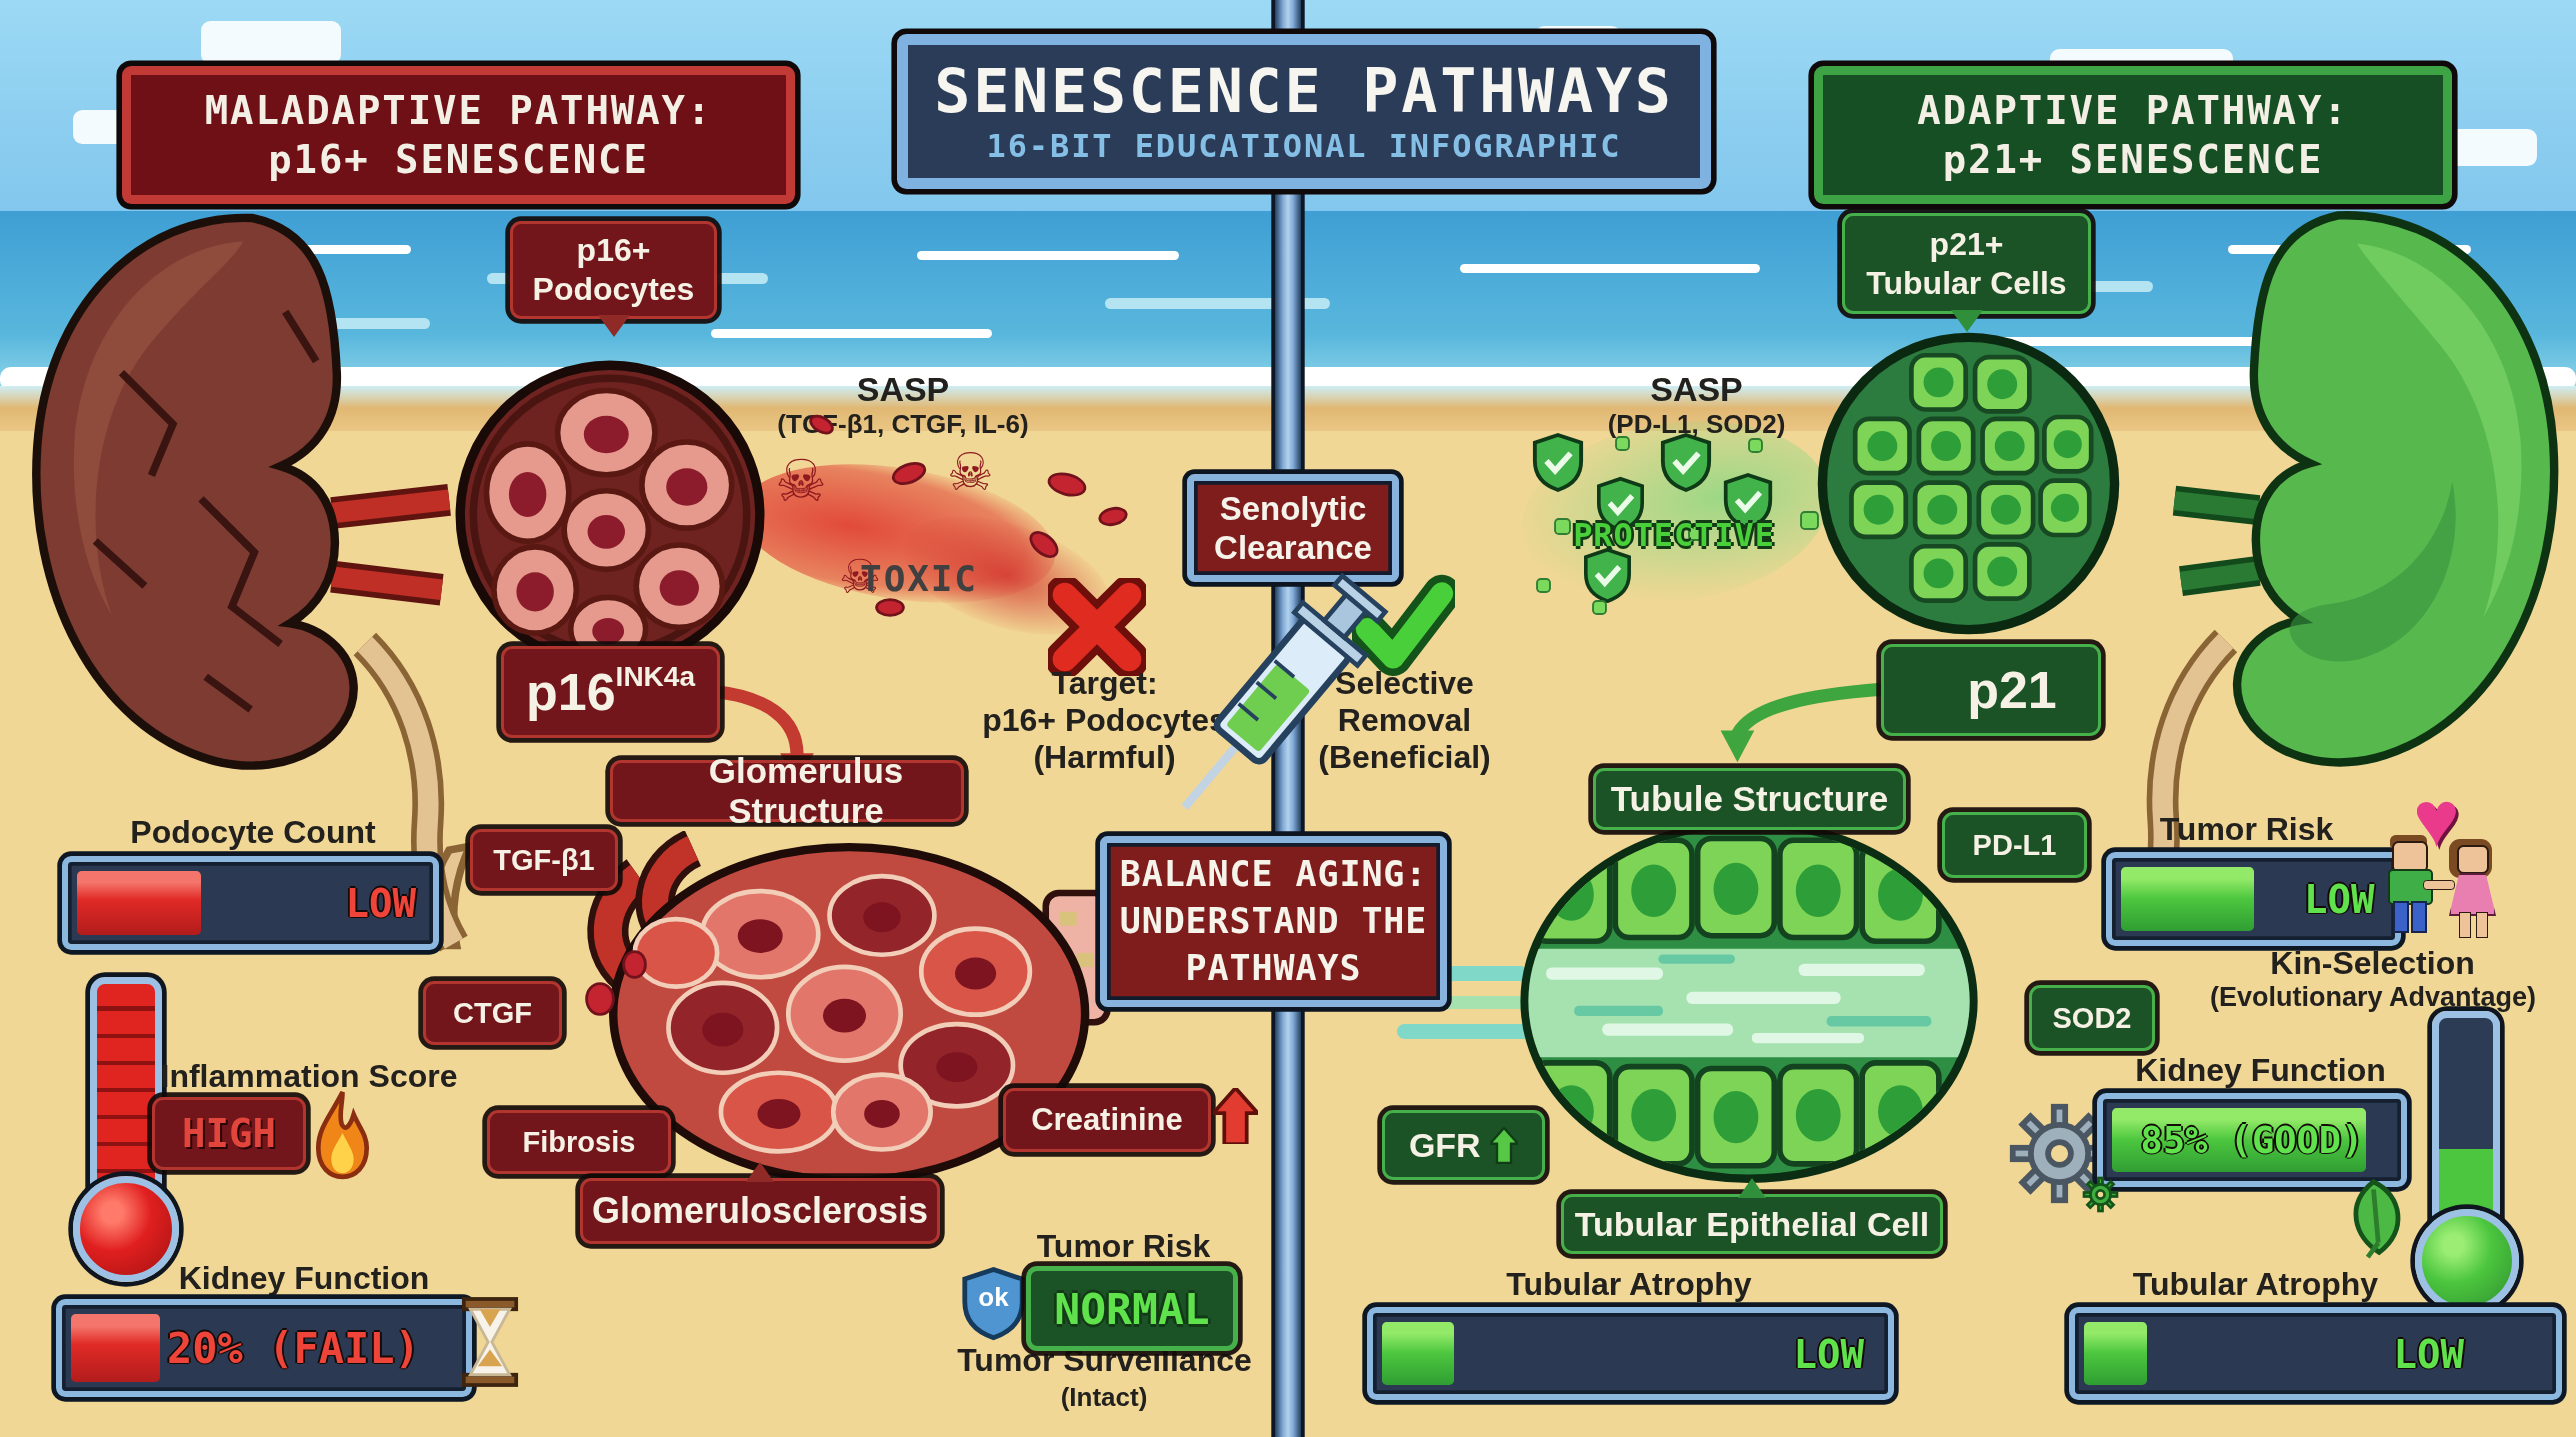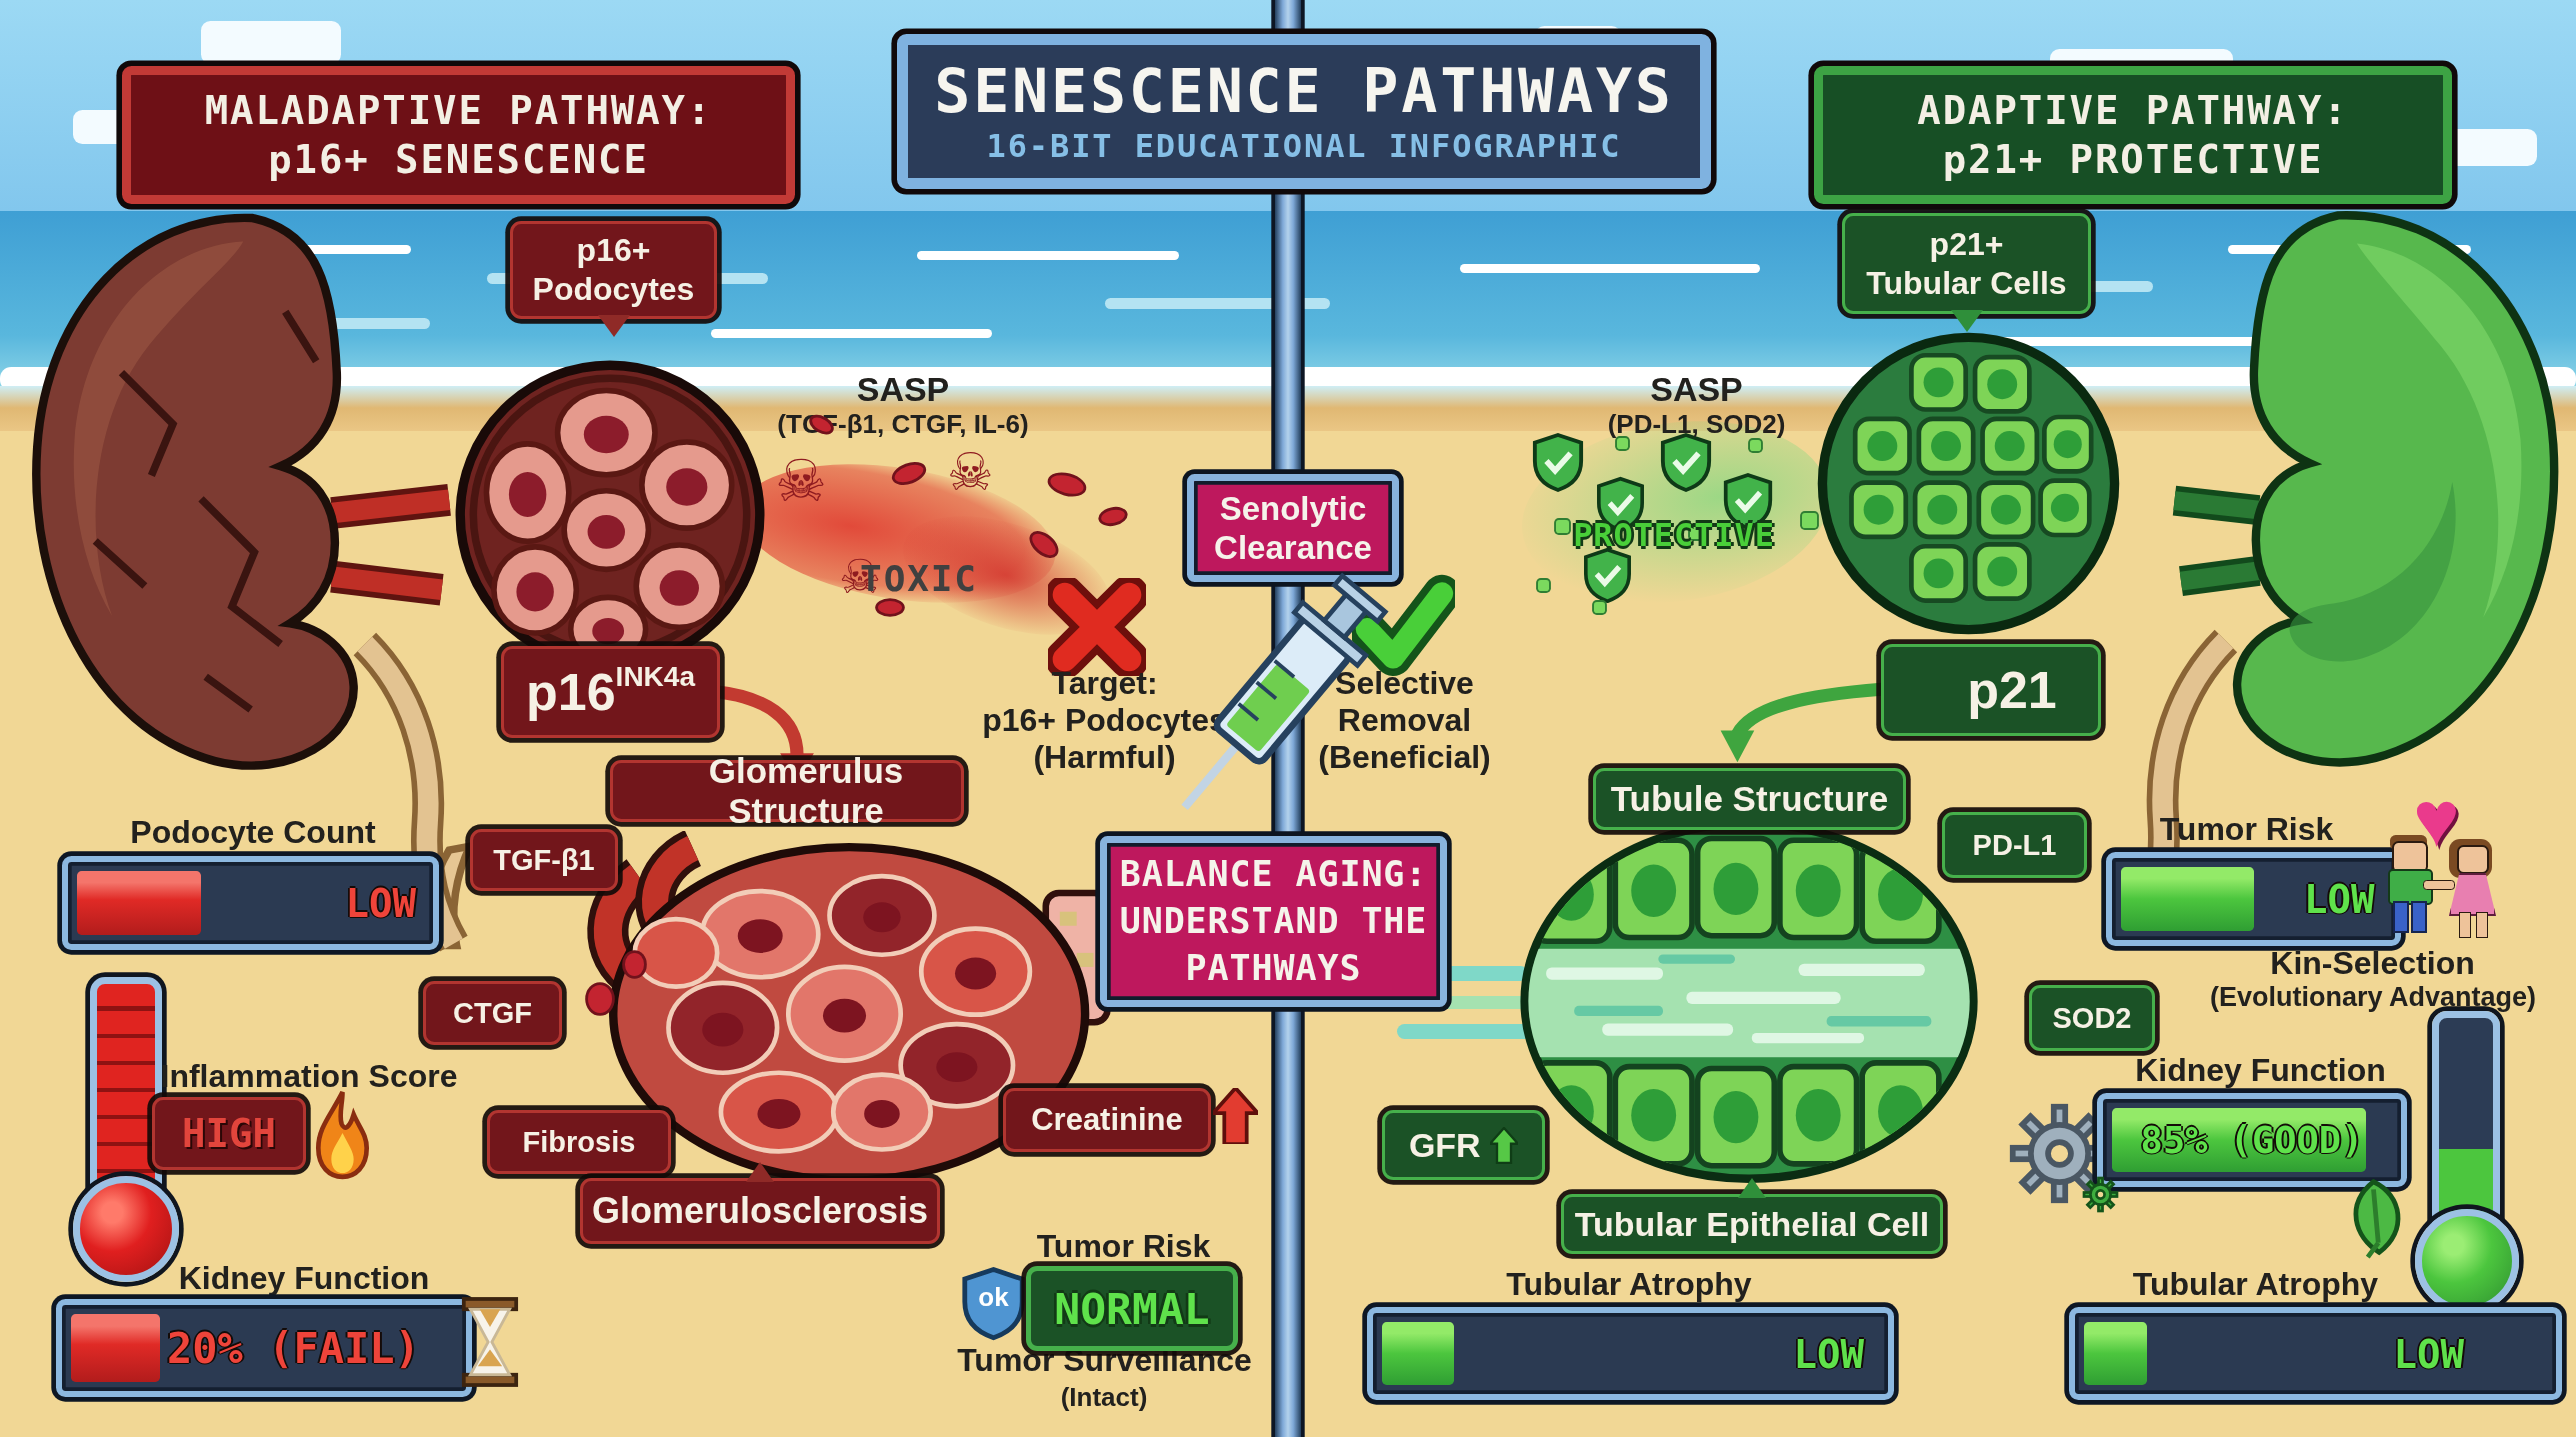--- a/index.html
+++ b/index.html
@@ -25,21 +25,21 @@
   .badge.red{background:#72161b;border:3.7px solid #b23530;}
   .badge.green{background:#1b5226;border:3.7px solid #46b04b;}
   .tri-down{position:absolute;left:50%;top:99%;transform:translateX(-50%);width:0;height:0;
             border-left:16px solid transparent;border-right:16px solid transparent;border-top:22.5px solid #8f2a27;}
   .tri-down.g{border-top-color:#2f8f3a;}
   .tri-up{position:absolute;left:50%;bottom:99%;transform:translateX(-50%);width:0;height:0;
           border-left:14px solid transparent;border-right:14px solid transparent;border-bottom:20.6px solid #8f2a27;}
   .tri-up.g{border-bottom-color:#2f8f3a;}
 
   
-  .panel{background:#be185d;border:7.5px solid #88b3dd;border-radius:7.5px;
+  .panel{background:#7f1d1d;border:7.5px solid #88b3dd;border-radius:7.5px;
          box-shadow:0 0 0 4.7px #0d1520, inset 0 0 0 3.7px #121c2c;color:#f5f3ea;}
 
   
   .meter{background:#2b3a52;border:6.6px solid #8cb8e0;border-radius:9.4px;
          box-shadow:0 0 0 4.7px #0e1724, inset 0 0 0 3.7px #141f30;}
   .meter .fill{position:absolute;left:9.4px;top:9.4px;bottom:9.4px;border-radius:4.7px;}
   .fill.red{background:linear-gradient(180deg,#f4756b 18%,#e02a26 45%,#b21c1c);}
   .fill.green{background:linear-gradient(180deg,#93ea68 18%,#4cc63e 50%,#2f9e33);}
   .meter .status{position:absolute;top:50%;transform:translateY(-50%);
                  font-family:"DejaVu Sans Mono",monospace;font-weight:700;
@@ -87,21 +87,21 @@
   <div class="abs hdr hdr-red col" style="left:122px;top:66px;width:655px;height:120px;z-index:5;">
     <div class="l1 pix" style="font-size:39px;line-height:49px;">MALADAPTIVE PATHWAY:</div>
     <div class="l2 pix" style="font-size:39px;line-height:49px;">p16+ SENESCENCE</div>
   </div>
   <div class="abs hdr hdr-navy col" style="left:873px;top:34px;width:792px;height:133px;z-index:5;margin-left:24px;">
     <div class="pix" style="font-size:60px;color:#f6f5ef;letter-spacing:2.8px;line-height:69px;">SENESCENCE PATHWAYS</div>
     <div class="pix" style="font-size:32px;color:#86bfe6;letter-spacing:1.9px;line-height:41px;">16-BIT EDUCATIONAL INFOGRAPHIC</div>
   </div>
   <div class="abs hdr hdr-green col" style="left:1814px;top:66px;width:620px;height:120px;z-index:5;">
     <div class="l1 pix" style="font-size:39px;line-height:49px;">ADAPTIVE PATHWAY:</div>
-    <div class="l2 pix" style="font-size:39px;line-height:49px;">p21+ PROTECTIVE</div>
+    <div class="l2 pix" style="font-size:39px;line-height:49px;">p21+ SENESCENCE</div>
   </div>
 
   <svg class="abs" style="left:9.4px;top:204px;z-index:2;" width="473" height="749" viewBox="0 0 505 800">
     <path d="M470 690 C452 720 445 755 448 792 L478 792 C470 755 478 716 492 686 Z" fill="#e6c693" stroke="#8a6435" stroke-width="8"></path>
     <path d="M380 470 C430 520 452 590 447 660 C443 715 455 755 475 790" fill="none" stroke="#8a6435" stroke-width="34"></path>
     <path d="M380 470 C430 520 452 590 447 660 C443 715 455 755 475 790" fill="none" stroke="#e3c391" stroke-width="22"></path>
     <path d="M345 330 L470 316 M345 398 L462 412" stroke="#5f1410" stroke-width="34"></path>
     <path d="M345 330 L470 316 M345 398 L462 412" stroke="#bf2f26" stroke-width="22"></path>
     <path d="M260 15 C140 10 40 110 30 260 C20 410 90 560 220 595 C300 615 370 570 368 515 C366 475 330 452 300 448 C330 430 348 400 348 362 C348 318 325 290 290 280 C330 262 352 228 350 180 C346 90 330 30 260 15 Z" fill="#7d3b32" stroke="#1c0f0a" stroke-width="9"></path>
     <path d="M250 40 C160 45 80 130 70 250 C65 320 80 390 110 440 C80 360 85 230 150 150 C200 90 240 60 250 40 Z" fill="#93503f" opacity=".8"></path>

